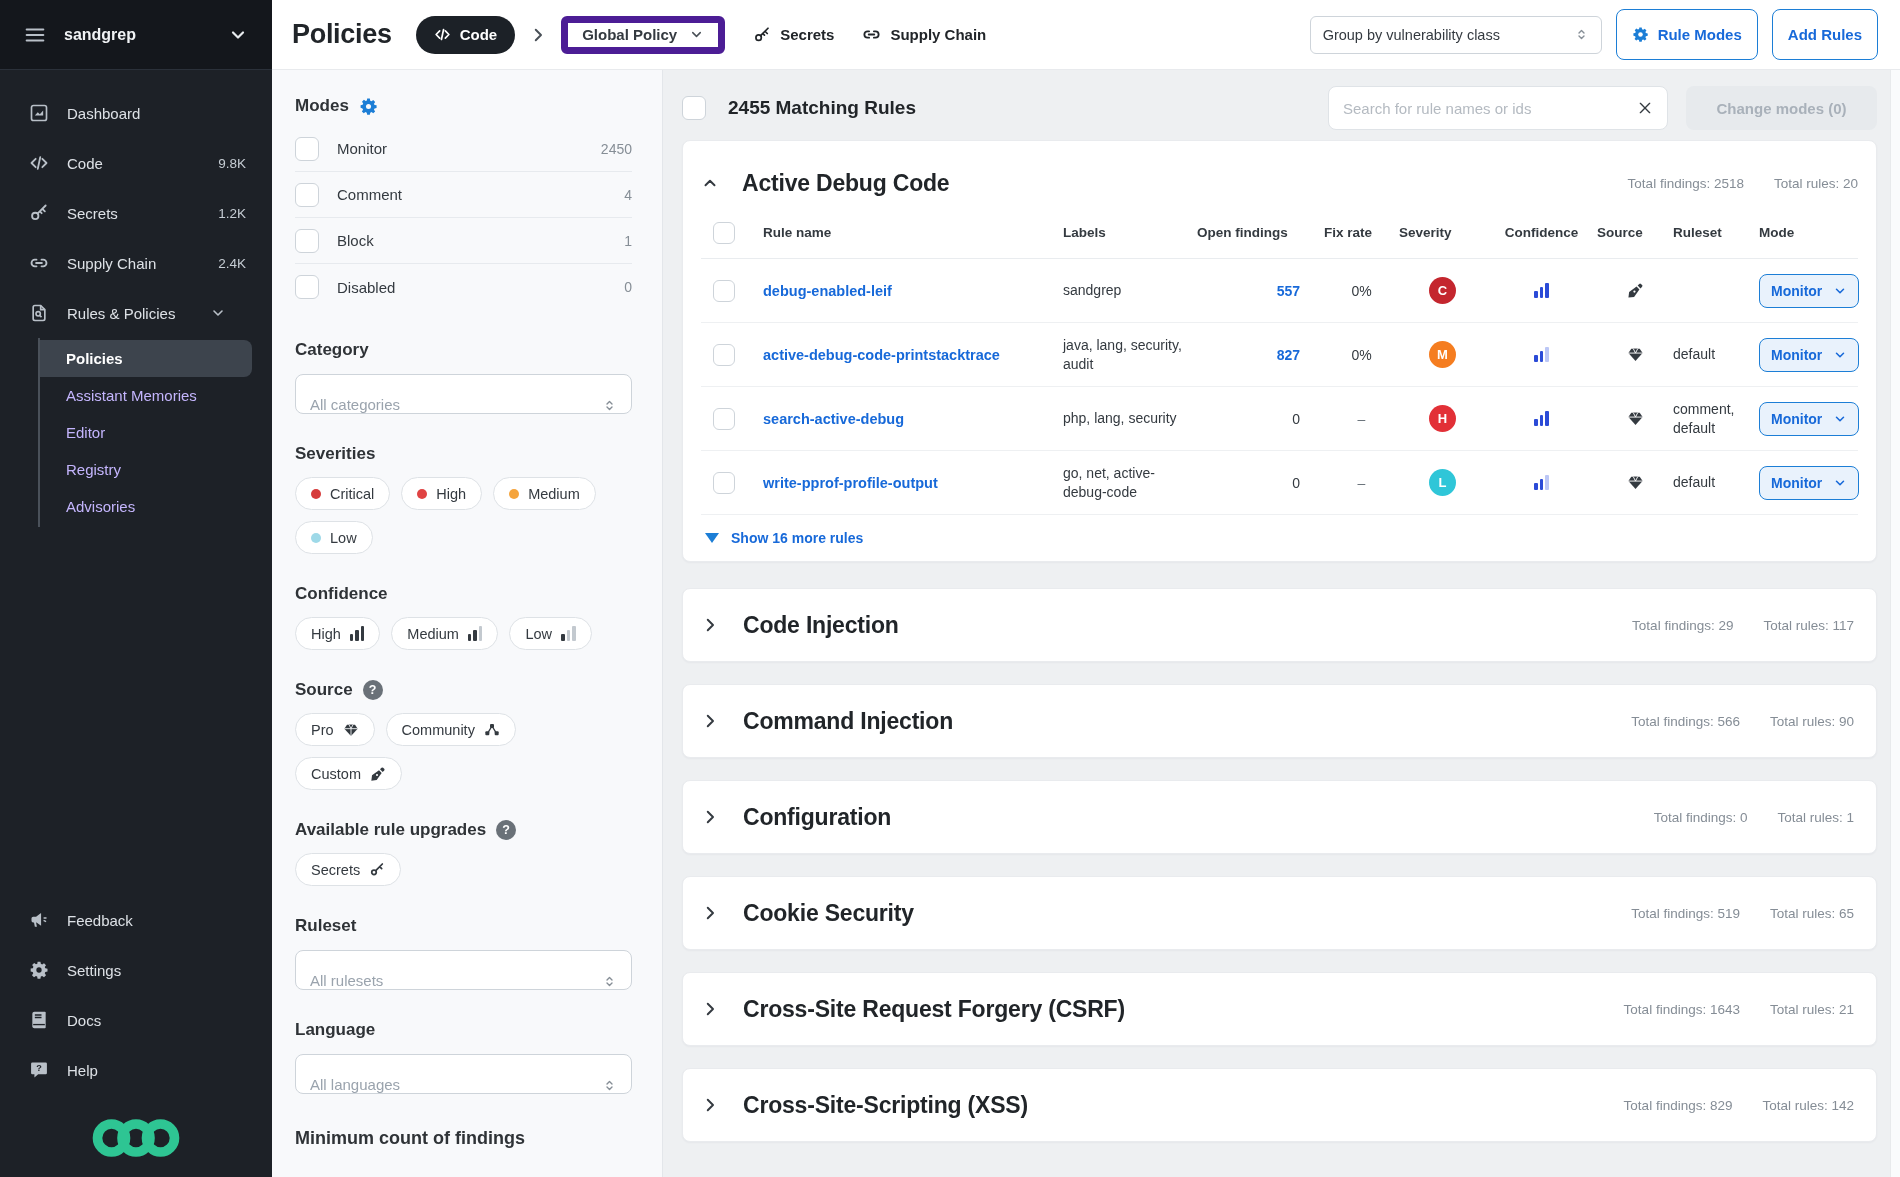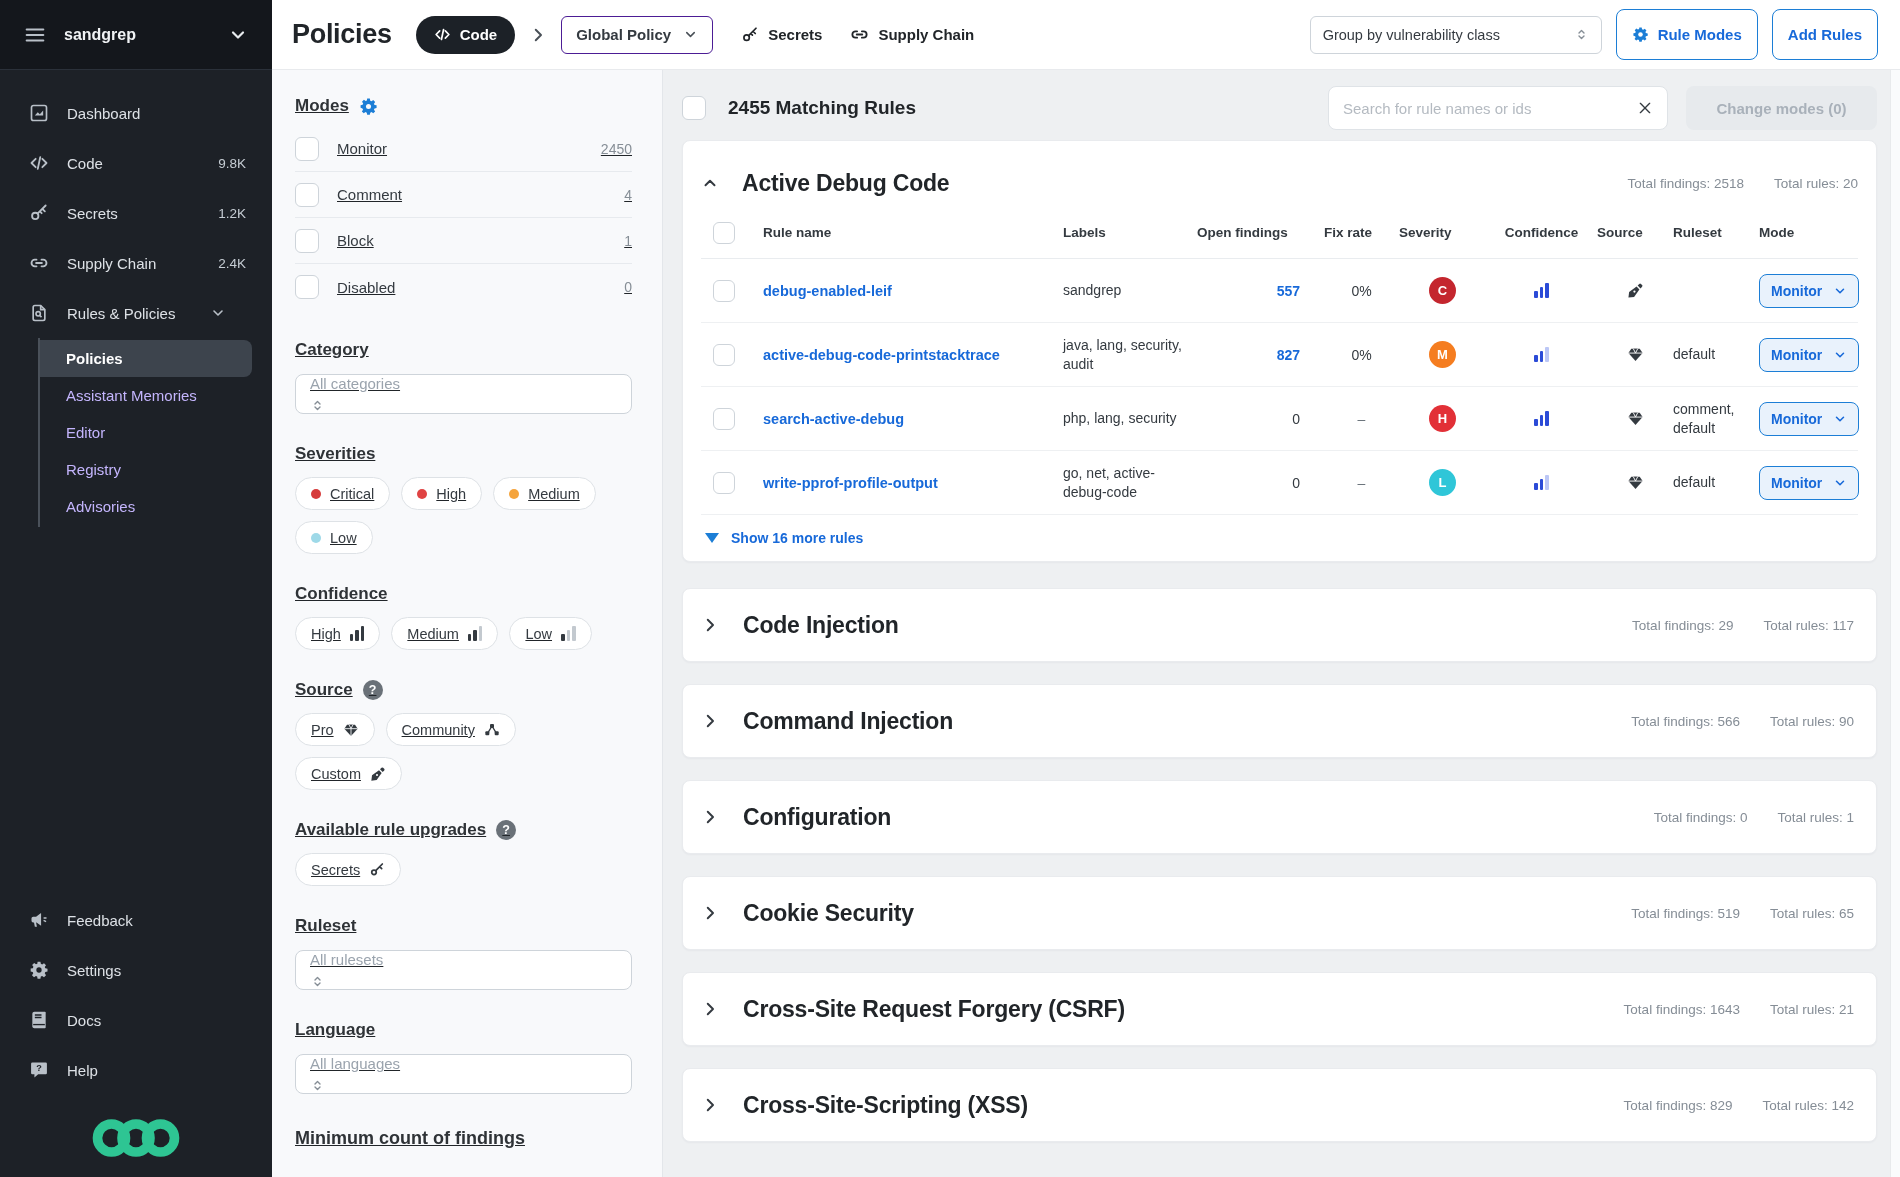--- a/index.html
+++ b/index.html
@@ -22,37 +22,37 @@
   .subnav .sub-item { height:37px; display:flex; align-items:center; padding-left:26px; margin-right:20px; color:#c4b5fd; font-size:15px; cursor:pointer; }
   .subnav .sub-item.sel { background:#3d444d; border-radius:0 8px 8px 0; color:#fff; font-weight:700; }
   .side-bottom { position:absolute; bottom:18px; left:0; right:0; }
   .logo { display:flex; justify-content:center; margin-top:22px; }
 
   
   .topbar { position:absolute; left:272px; right:0; top:0; height:70px; background:#fff; border-bottom:1px solid #e8eaed; display:flex; align-items:center; padding:0 22px 0 20px; z-index:4; }
   .page-title { font-size:27px; font-weight:800; letter-spacing:-0.3px; margin-right:24px; }
   .pill-dark { background:#1c2127; color:#fff; border-radius:20px; height:38px; display:flex; align-items:center; gap:9px; padding:0 18px; font-size:15px; font-weight:600; cursor:pointer; }
   .crumb-sep { margin:0 14px; display:flex; }
-  .select-btn { height:38px; border:1px solid #4c1d95; border-radius:6px; background:#fff; display:flex; align-items:center; gap:12px; padding:0 14px; font-size:15px; font-weight:600; color:#343a40; cursor:pointer; }
+  .select-btn { height:38px; border:7px solid #4c1d95; border-radius:6px; background:#fff; display:flex; align-items:center; gap:12px; padding:0 14px; font-size:15px; font-weight:600; color:#343a40; cursor:pointer; }
   .top-link { display:flex; align-items:center; gap:9px; font-size:15px; font-weight:600; color:#212529; margin-left:28px; cursor:pointer; }
   .topbar-right { margin-left:auto; display:flex; align-items:center; gap:14px; }
   .group-select { width:292px; height:38px; border:1px solid #ced4da; border-radius:6px; background:#fff; display:flex; align-items:center; padding:0 12px; font-size:14.5px; color:#343a40; cursor:pointer; }
   .group-select .txt { flex:1; }
   .btn-outline-blue { height:51px; border:1.5px solid #1c7ed6; border-radius:8px; background:#fff; color:#1769d9; font-size:15px; font-weight:700; display:flex; align-items:center; gap:9px; padding:0 15px; cursor:pointer; }
 
   
-  .filters { position:absolute; left:272px; top:70px; bottom:0; width:391px; background:#f8f9fb; border-right:1px solid #e3e6ea; padding:26px 30px 0 23px; overflow:hidden;text-decoration:underline; }
+  .filters { position:absolute; left:272px; top:70px; bottom:0; width:391px; background:#f8f9fb; border-right:1px solid #e3e6ea; padding:26px 30px 0 23px; overflow:hidden; }
   .f-head { font-size:17px; font-weight:700; color:#2f3337; display:flex; align-items:center; gap:10px; }
   .mode-row { height:46px; display:flex; align-items:center; border-bottom:1px solid #e7eaee; }
   .mode-row.last { border-bottom:none; }
   .cb { width:24px; height:24px; border:1.5px solid #ced4da; border-radius:6px; background:#fff; cursor:pointer; flex:none; }
   .cb.sm { width:22px; height:22px; }
   .mode-row .lbl { margin-left:18px; font-size:15px; color:#343a40; flex:1; }
   .mode-row .cnt { font-size:14px; color:#868e96; }
-  .f-select { height:40px; border:1px solid #ced4da; border-radius:8px; background:#fff; display:flex; align-items:flex-start; padding:0 14px; margin-top:14px; cursor:pointer;flex-direction:column; }
+  .f-select { height:40px; border:1px solid #ced4da; border-radius:8px; background:#fff; display:flex; align-items:flex-end; padding:0 14px; margin-top:14px; cursor:pointer; }
   .f-select .ph { flex:1; font-size:15px; color:#9aa3ad; }
   .chips { display:flex; flex-wrap:wrap; gap:11px; margin-top:13px; }
   .chip { height:33px; border:1px solid #dee2e6; border-radius:17px; background:#fff; display:flex; align-items:center; gap:9px; padding:0 15px; font-size:14.5px; color:#343a40; cursor:pointer; }
   .dot { width:10px; height:10px; border-radius:50%; }
   .q-badge { width:20px; height:20px; border-radius:50%; background:#6a7178; color:#fff; font-size:12.5px; font-weight:700; display:inline-flex; align-items:center; justify-content:center; }
   .bars { display:inline-flex; align-items:flex-end; gap:2px; }
   .bars i { width:3.5px; border-radius:1px; background:#343a40; display:block; }
   .bars i:nth-child(1){height:7px;} .bars i:nth-child(2){height:11px;} .bars i:nth-child(3){height:15px;}
   .bars.b-med i:nth-child(3){ background:#c3c9cf; }
   .bars.b-low i:nth-child(2), .bars.b-low i:nth-child(3){ background:#c3c9cf; }

